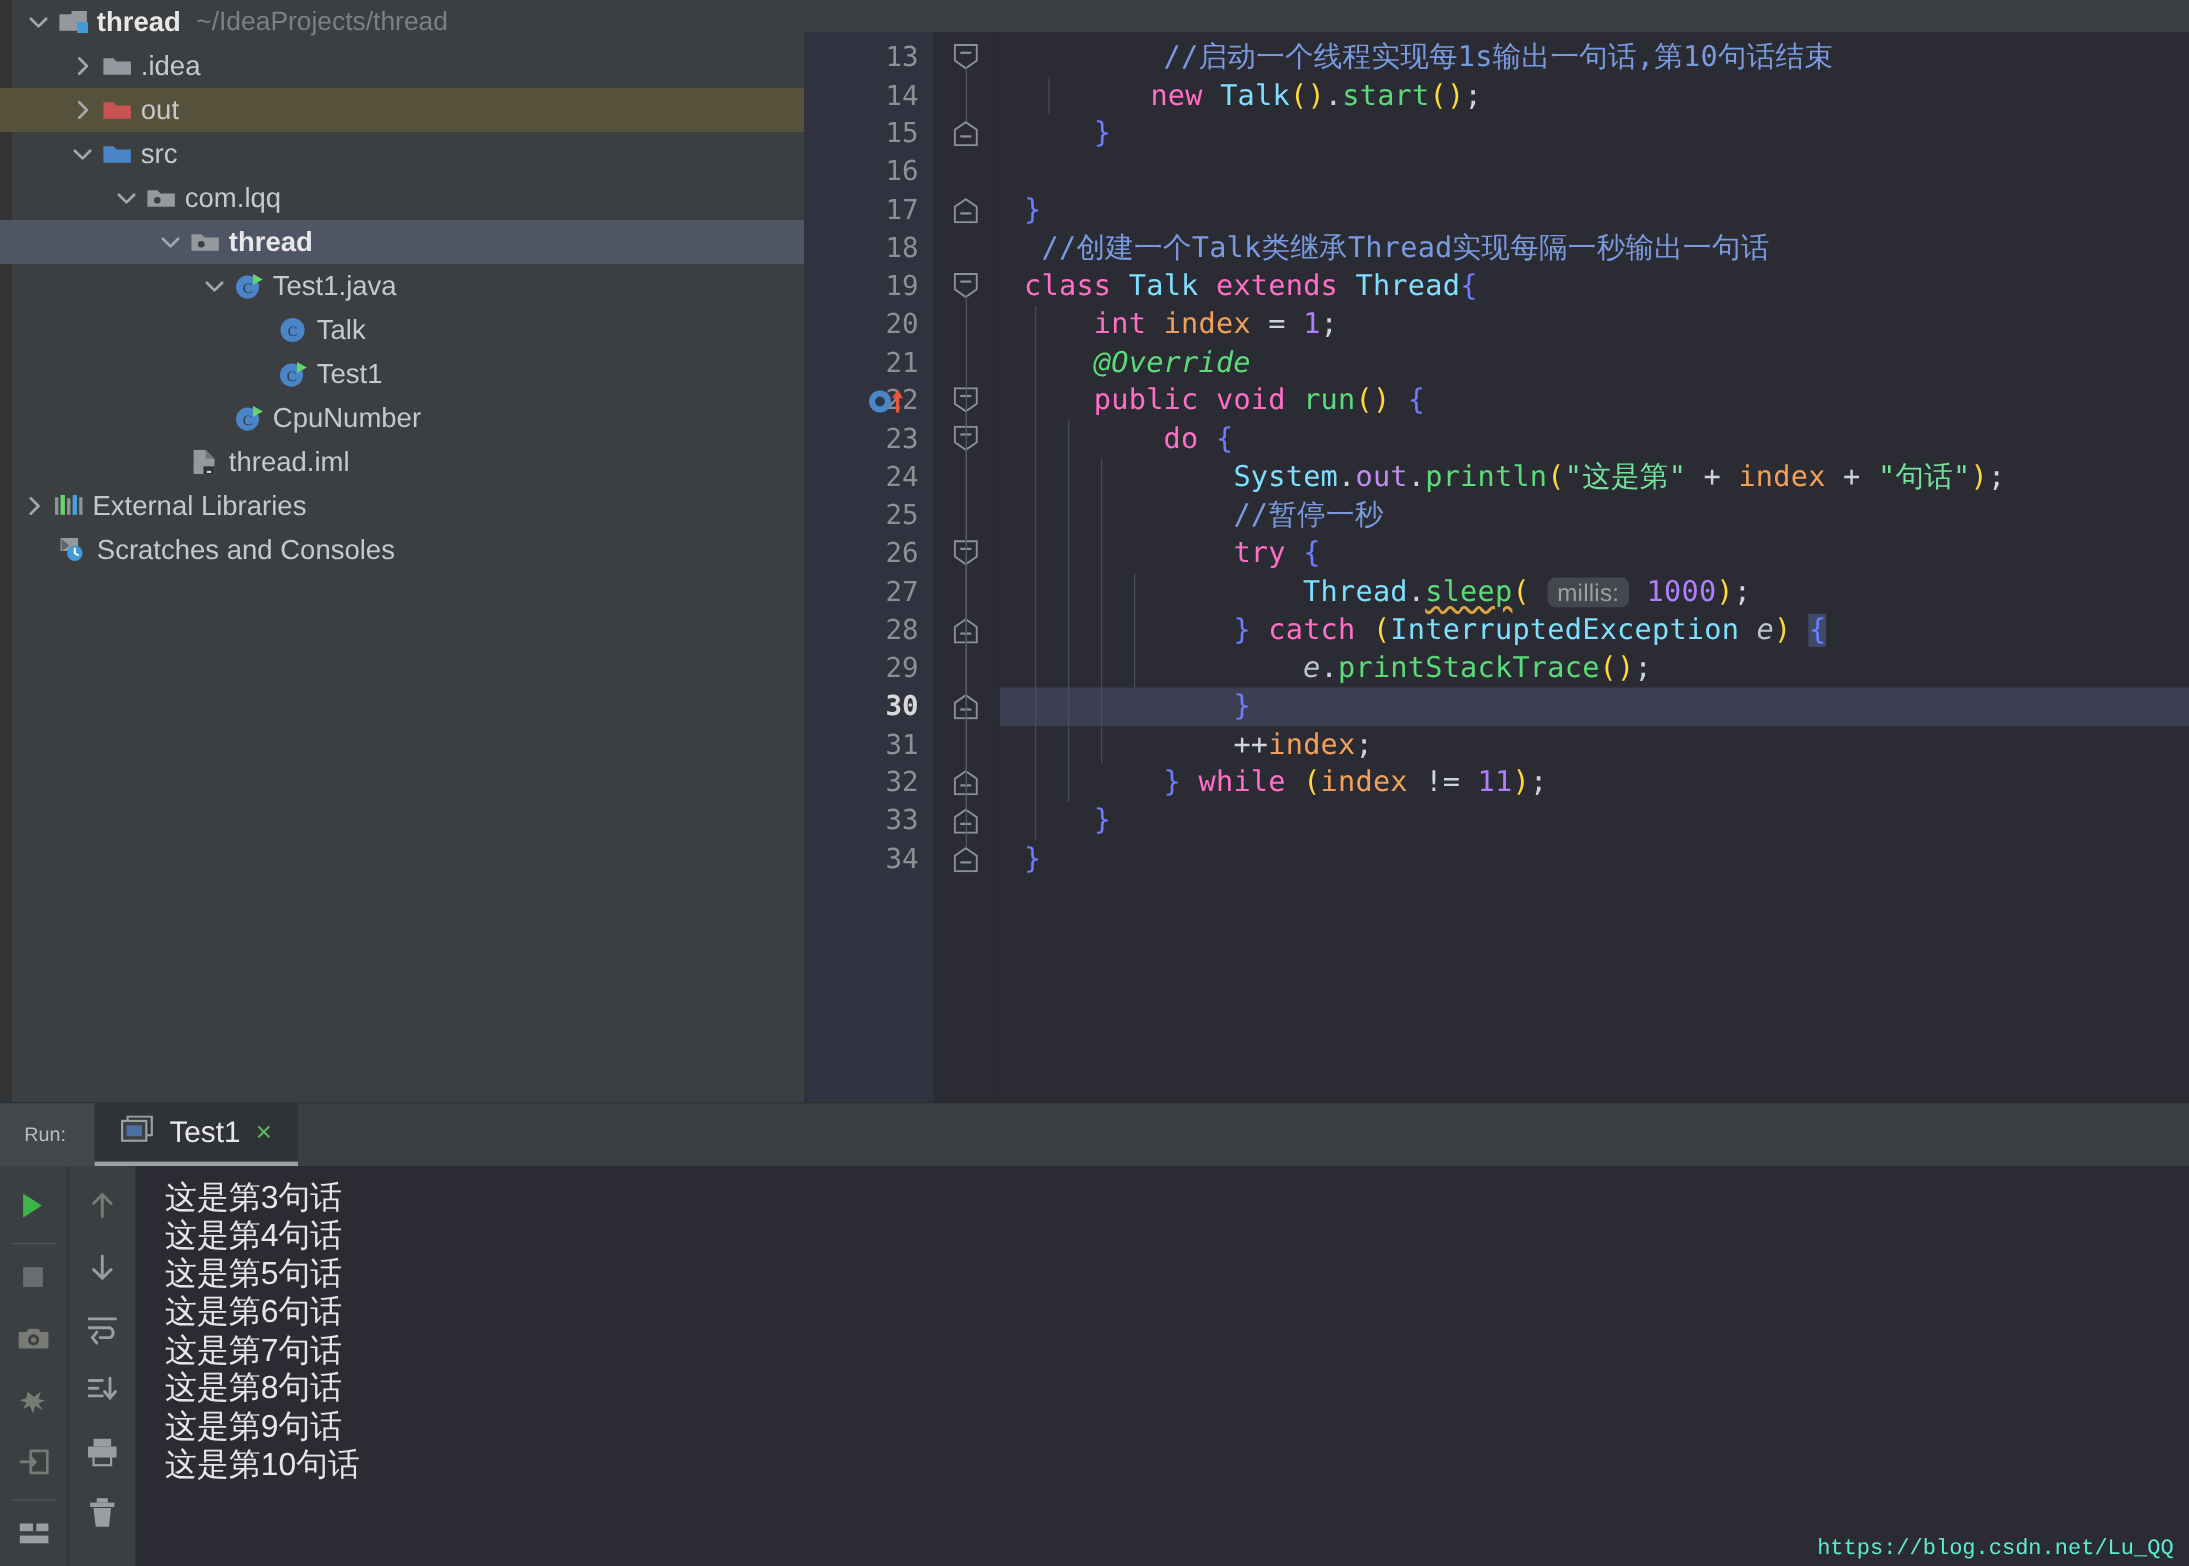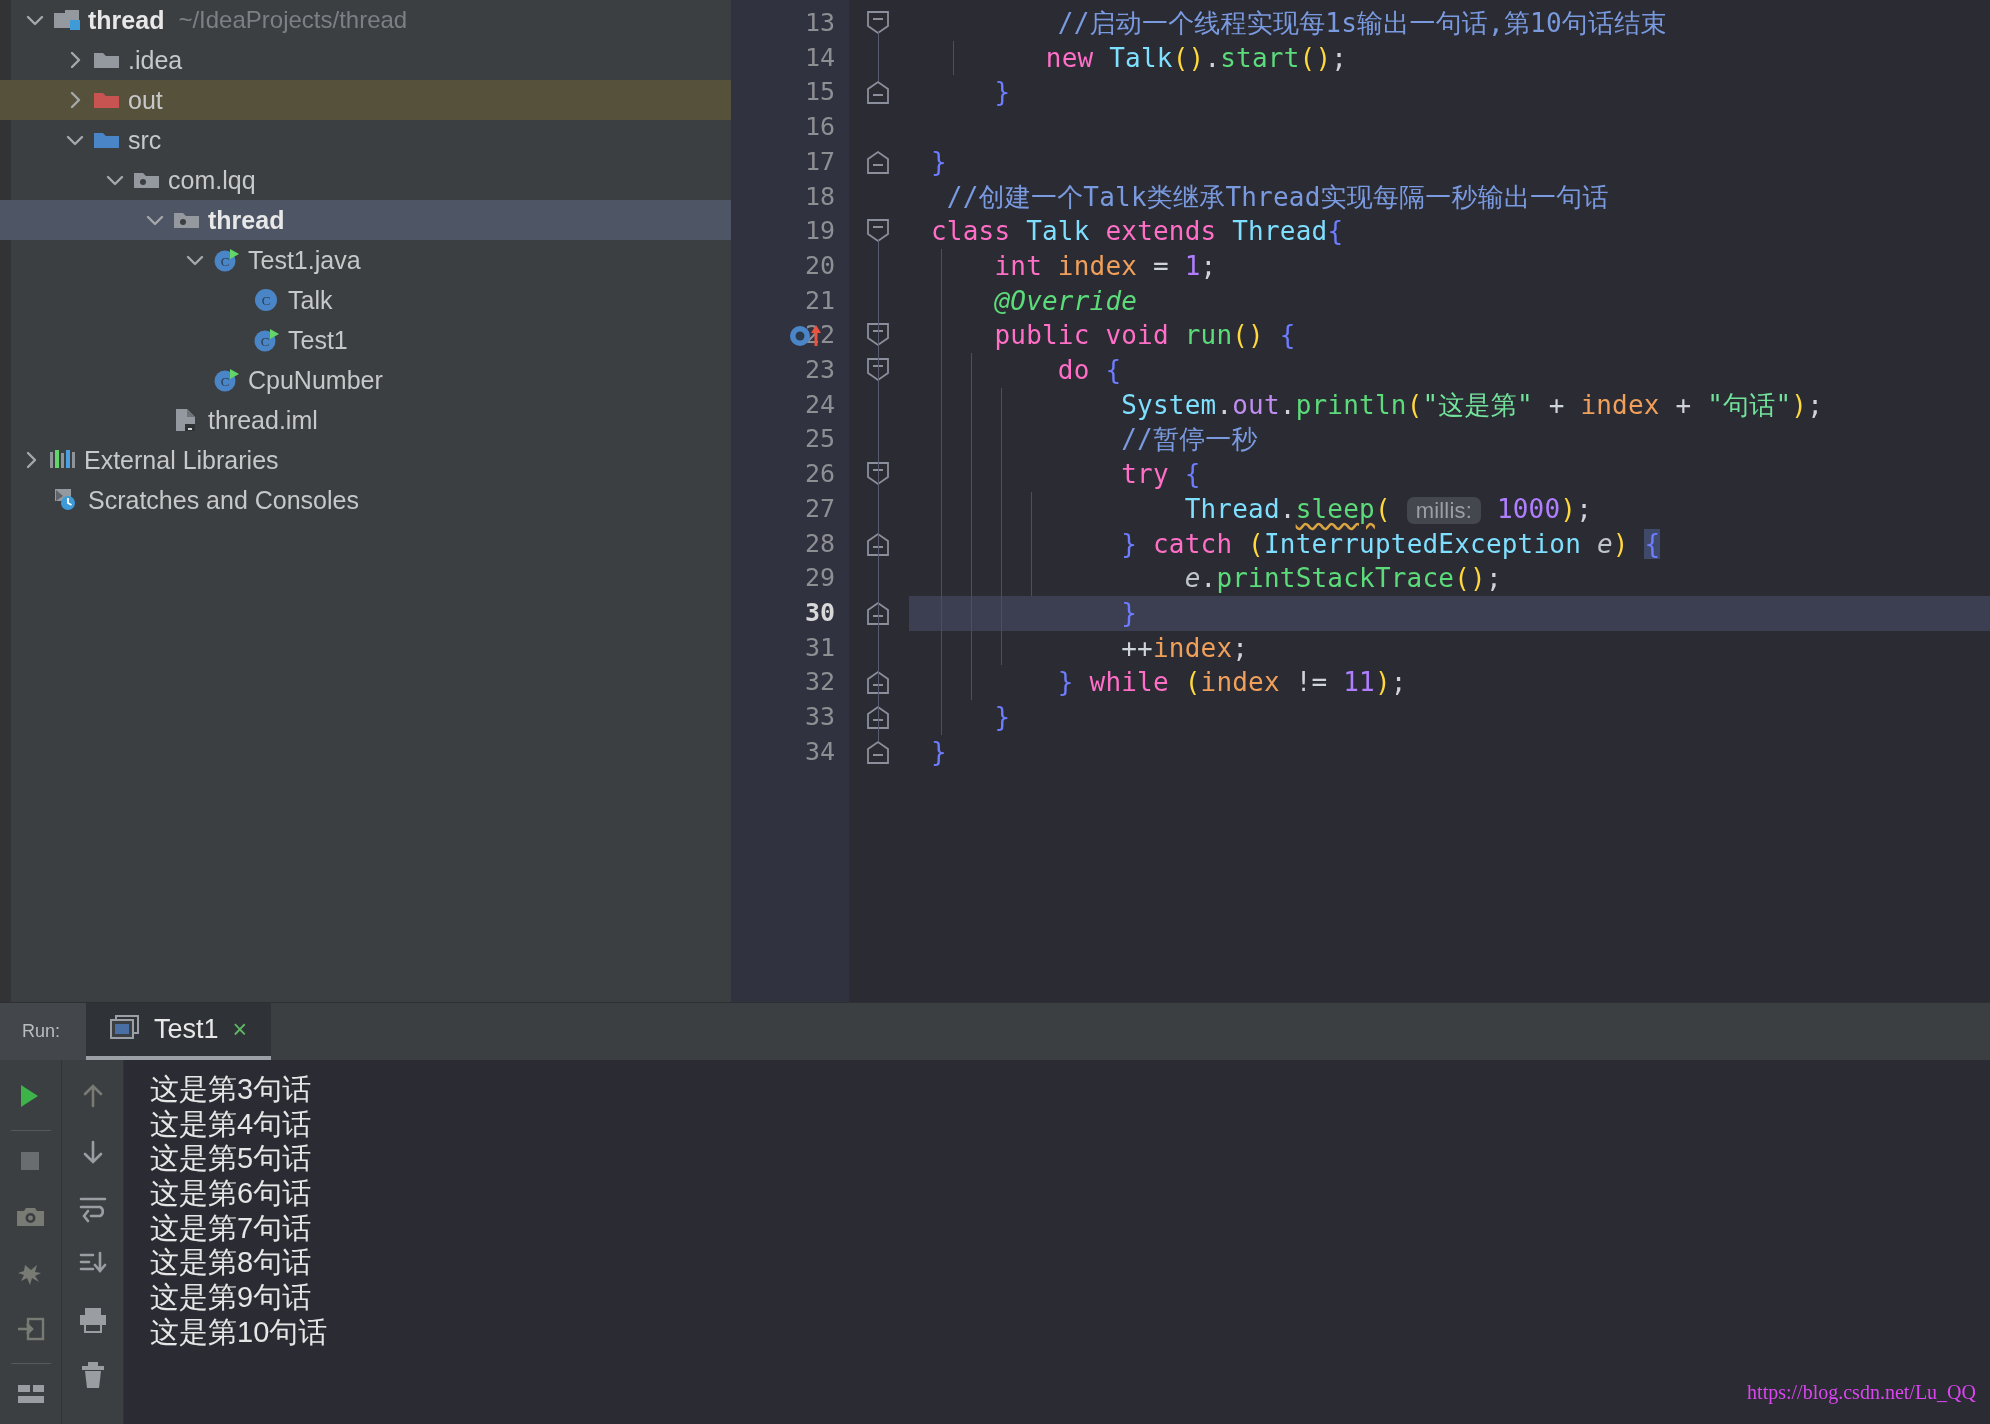--- a/index.html
+++ b/index.html
@@ -49,20 +49,21 @@
   .label { margin-left: 4px; }
   .sublabel { color: #7b8084; margin-left: 14px; font-weight: normal; font-size: 24px; }
 
   
   .editor {
     flex: 1;
     background: #2b2b33;
     position: relative;
     overflow: hidden;
     display: flex;
+    margin-top: 29px;
   }
   .gutter {
     width: 118px; min-width: 118px;
     background: #313240;
     position: relative;
   }
   .fold-col {
     width: 60px; min-width: 60px;
     background: #2b2b33;
     position: relative;
@@ -168,23 +169,23 @@
     padding: 12px 0 0 26px;
     overflow: hidden;
   }
   .console-line {
     font-family: "Liberation Sans", "DejaVu Sans", sans-serif;
     font-size: 29px; color: #e6e6e6;
     line-height: 34.7px; height: 34.7px;
     white-space: pre;
   }
   .watermark {
-    position: absolute; right: 14px; bottom: 20px;
-    font-size: 20px; color: #d946ef;
-    font-family: Liberation Serif, serif;
+    position: absolute; right: 14px; bottom: 4px;
+    font-size: 20px; color: #5eead4;
+    font-family: Liberation Mono, monospace;
   }
 </style>
 </head>
 <body>
 
 <div class="app">
 
   <div class="top">
 
     <div class="project-pane">

